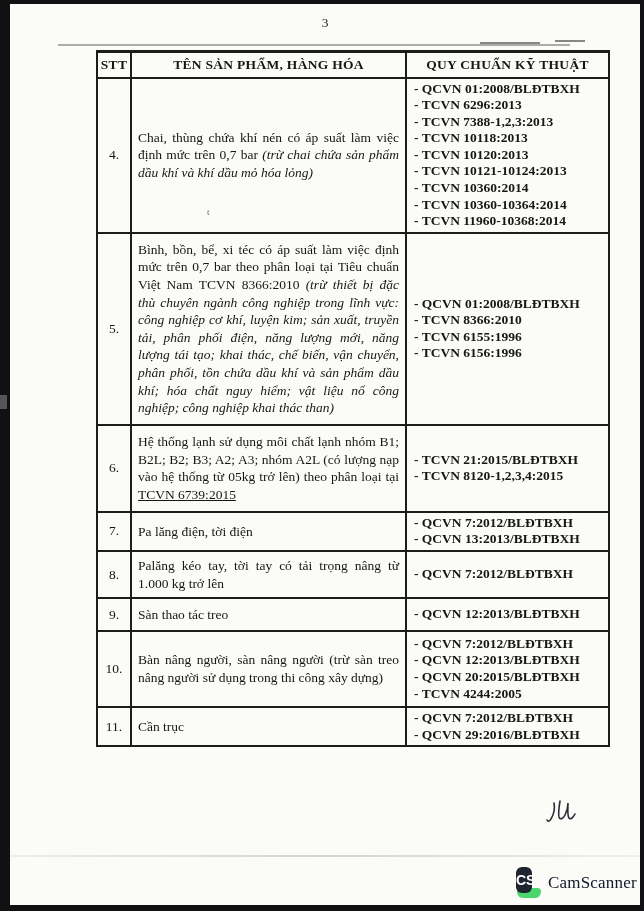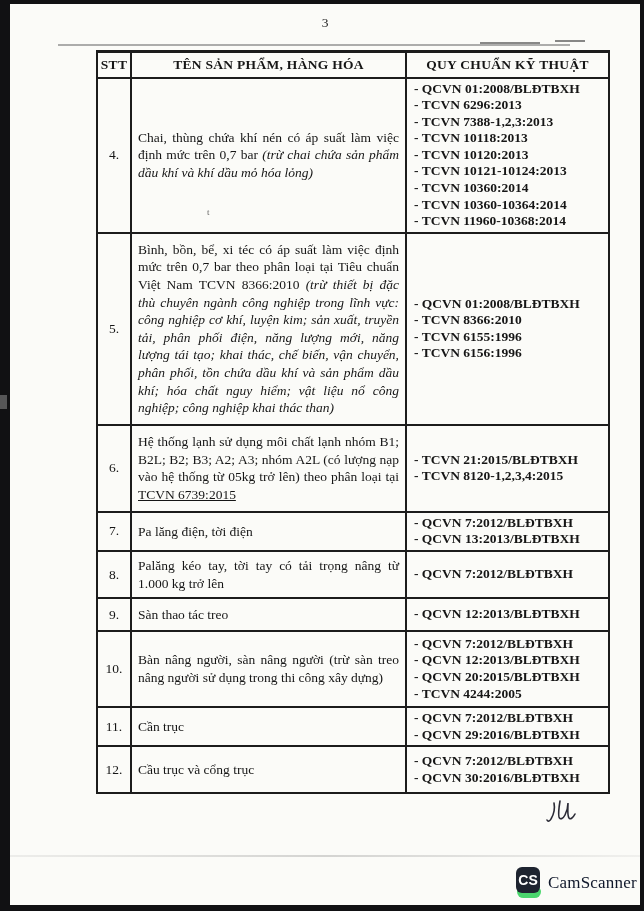--- a/index.html
+++ b/index.html
@@ -65,21 +65,21 @@
   .footer{
     position:absolute;left:506px;top:862px;height:33px;
     display:flex;align-items:center;gap:6px;
   }
   .cs-badge{position:relative;width:26px;height:32px;}
   .cs-badge .green{
     position:absolute;left:1px;top:21px;width:24px;height:10px;
     background:#4ad66d;border-radius:4px 4px 7px 7px;
   }
   .cs-badge .sq{
-    position:absolute;left:0;top:0;width:24px;height:26px;
+    position:absolute;left:0;top:0;width:16px;height:26px;
     background:#1e2430;border-radius:6px;
     color:#fff;font-family:"Liberation Sans","DejaVu Sans",sans-serif;
     font-weight:bold;font-size:14px;text-align:center;line-height:26px;
   }
   .cs-text{
     font-size:17px;color:#0f172a;letter-spacing:.2px;
     font-family:"Liberation Serif","DejaVu Serif",serif;
   }
 </style>
 </head>
@@ -189,30 +189,20 @@
       <tr class="r11">
         <td class="stt">11.</td>
         <td class="name"><span>Cần trục</span></td>
         <td class="std">
             <div>
               <div>- QCVN 7:2012/BLĐTBXH</div>
               <div>- QCVN 29:2016/BLĐTBXH</div>
             </div>
           </td>
       </tr>
-      <tr class="r12">
-        <td class="stt">12.</td>
-        <td class="name"><span>Cầu trục và cổng trục</span></td>
-        <td class="std">
-            <div>
-              <div>- QCVN 7:2012/BLĐTBXH</div>
-              <div>- QCVN 30:2016/BLĐTBXH</div>
-            </div>
-          </td>
-      </tr>
     </tbody>
   </table>
 
   <div class="stray-mark">t</div>
 
   <svg class="pen-mark" width="34" height="34" viewBox="0 0 34 34">
     <path d="M9 5 C10 10 9 16 6 21 C5 23 3 24 2 22
              M15 3 C14 9 13 15 14 19 C15 22 18 21 20 17 C22 13 23 8 23 5
              C23 11 22 17 24 20 C25 22 28 20 30 16" fill="none" stroke="#2b2b36" stroke-width="1.6" stroke-linecap="round"></path>
   </svg>

